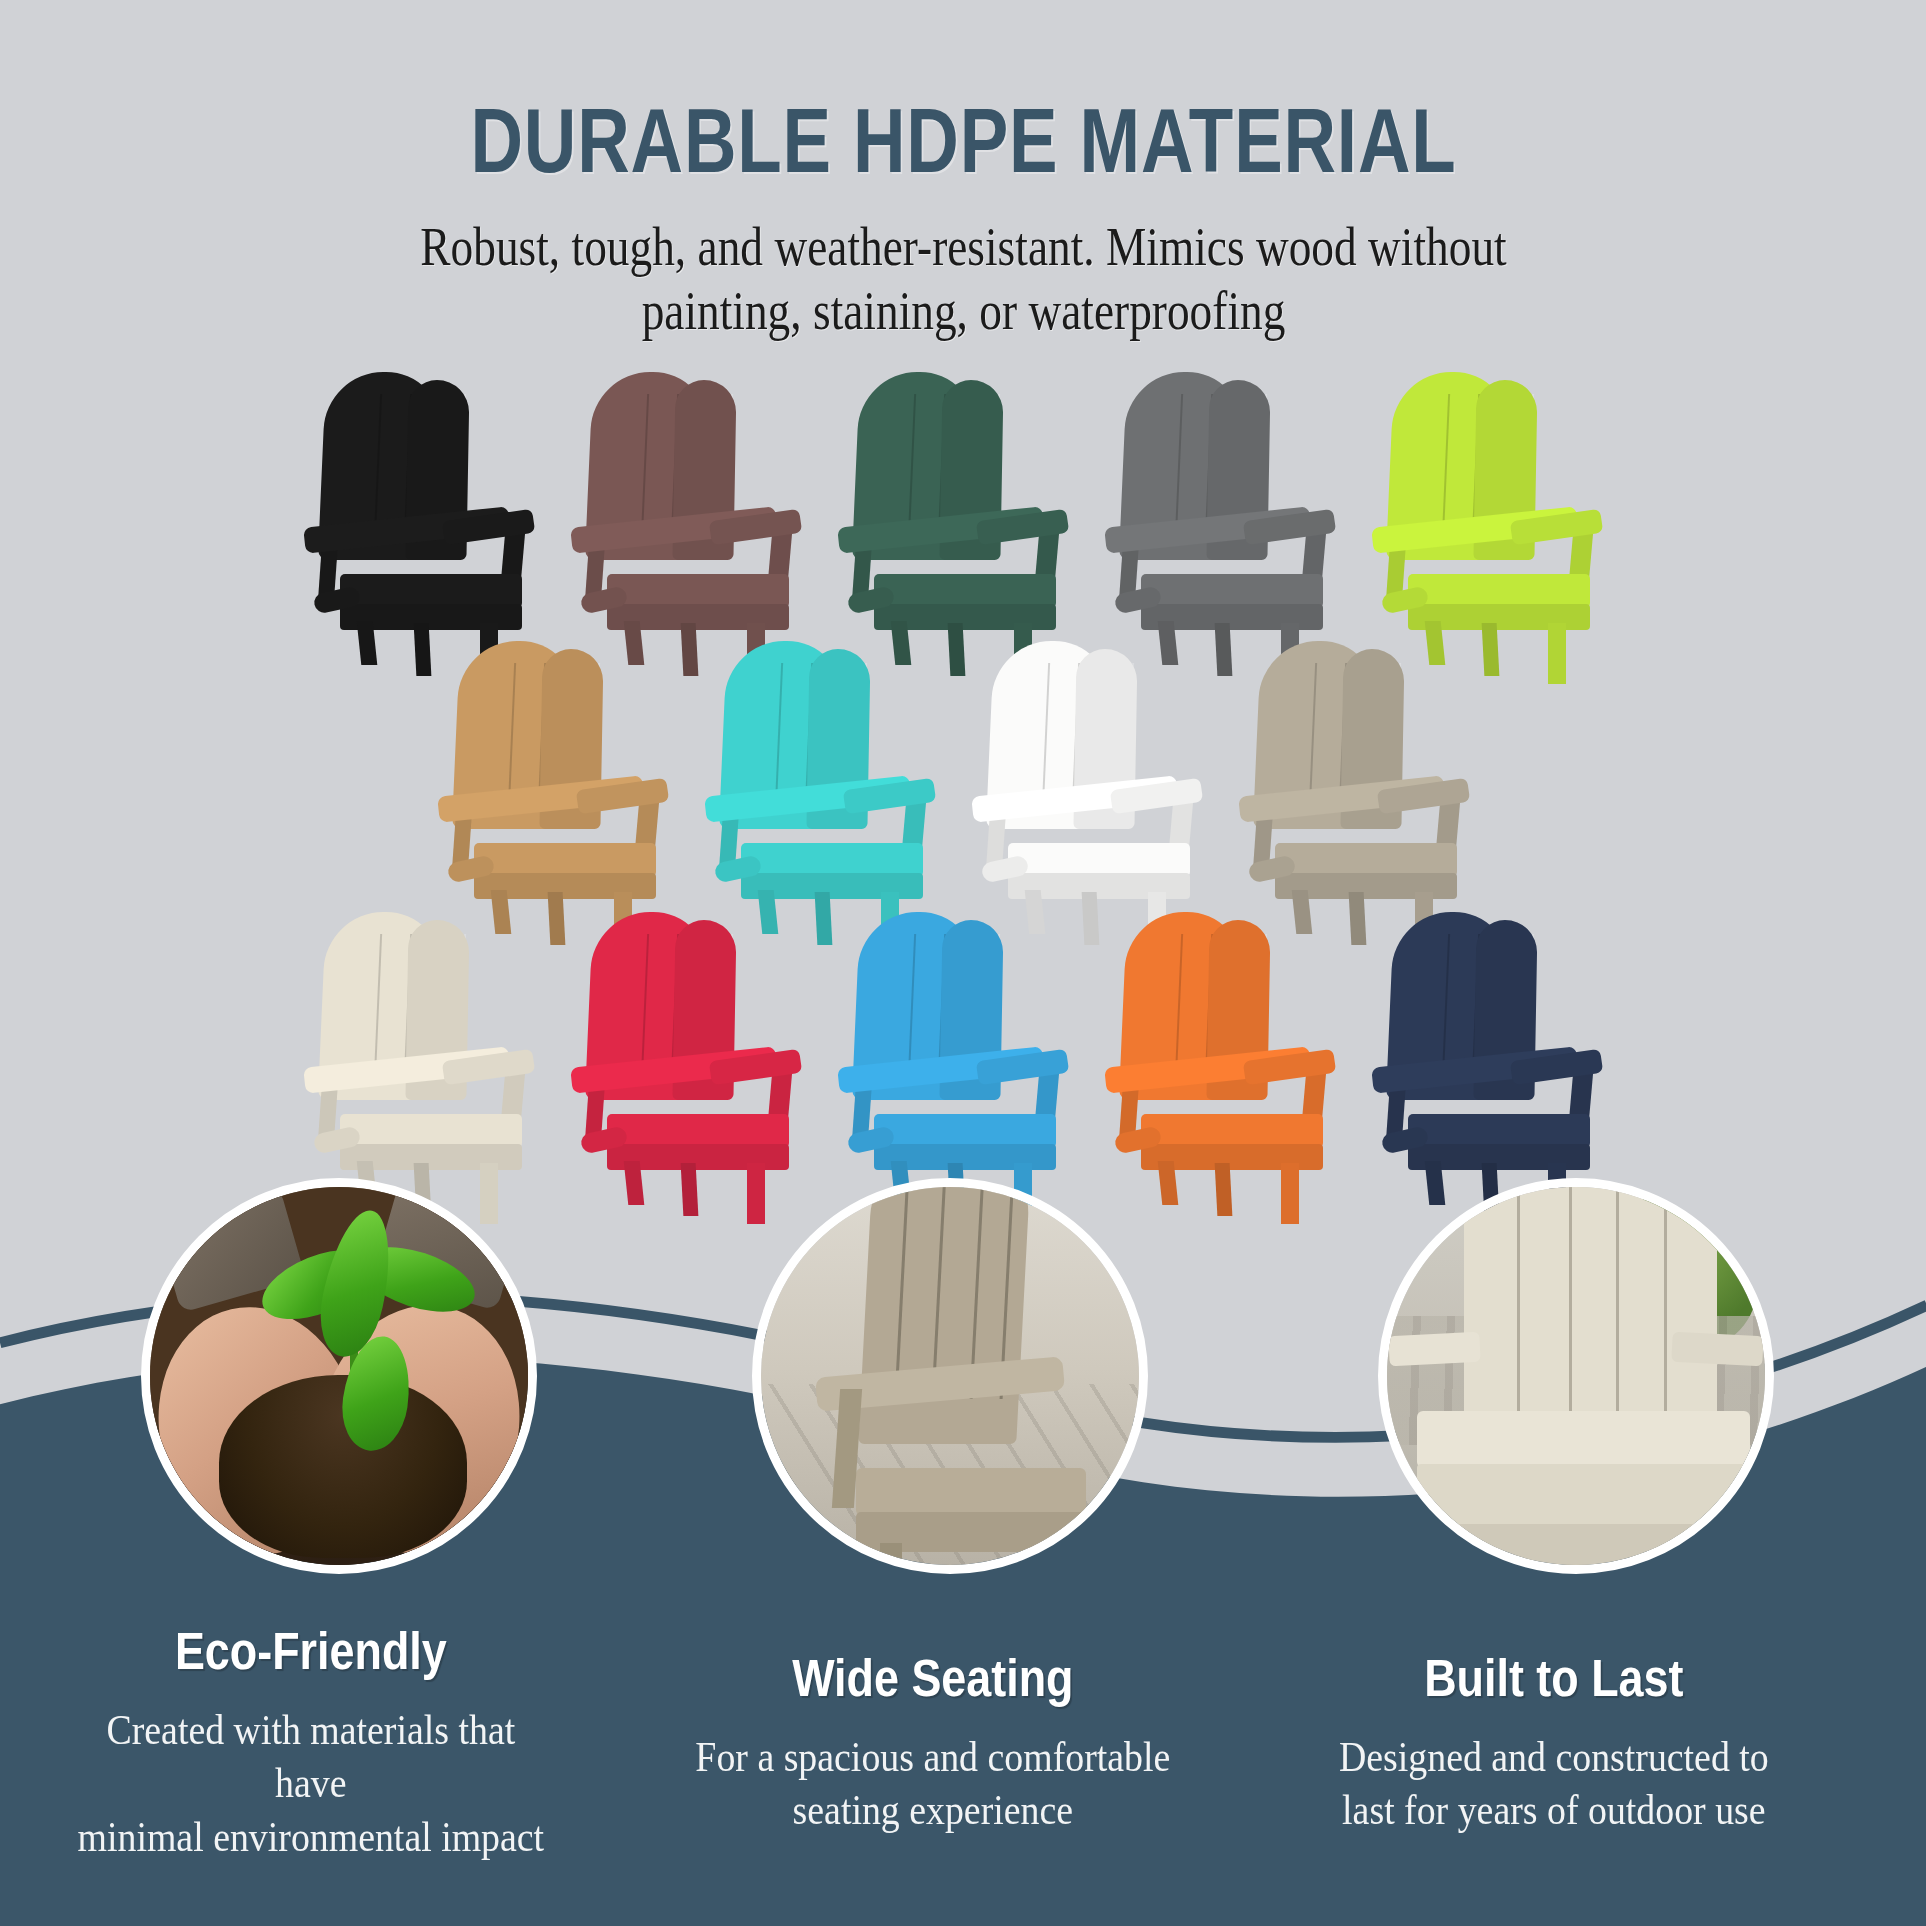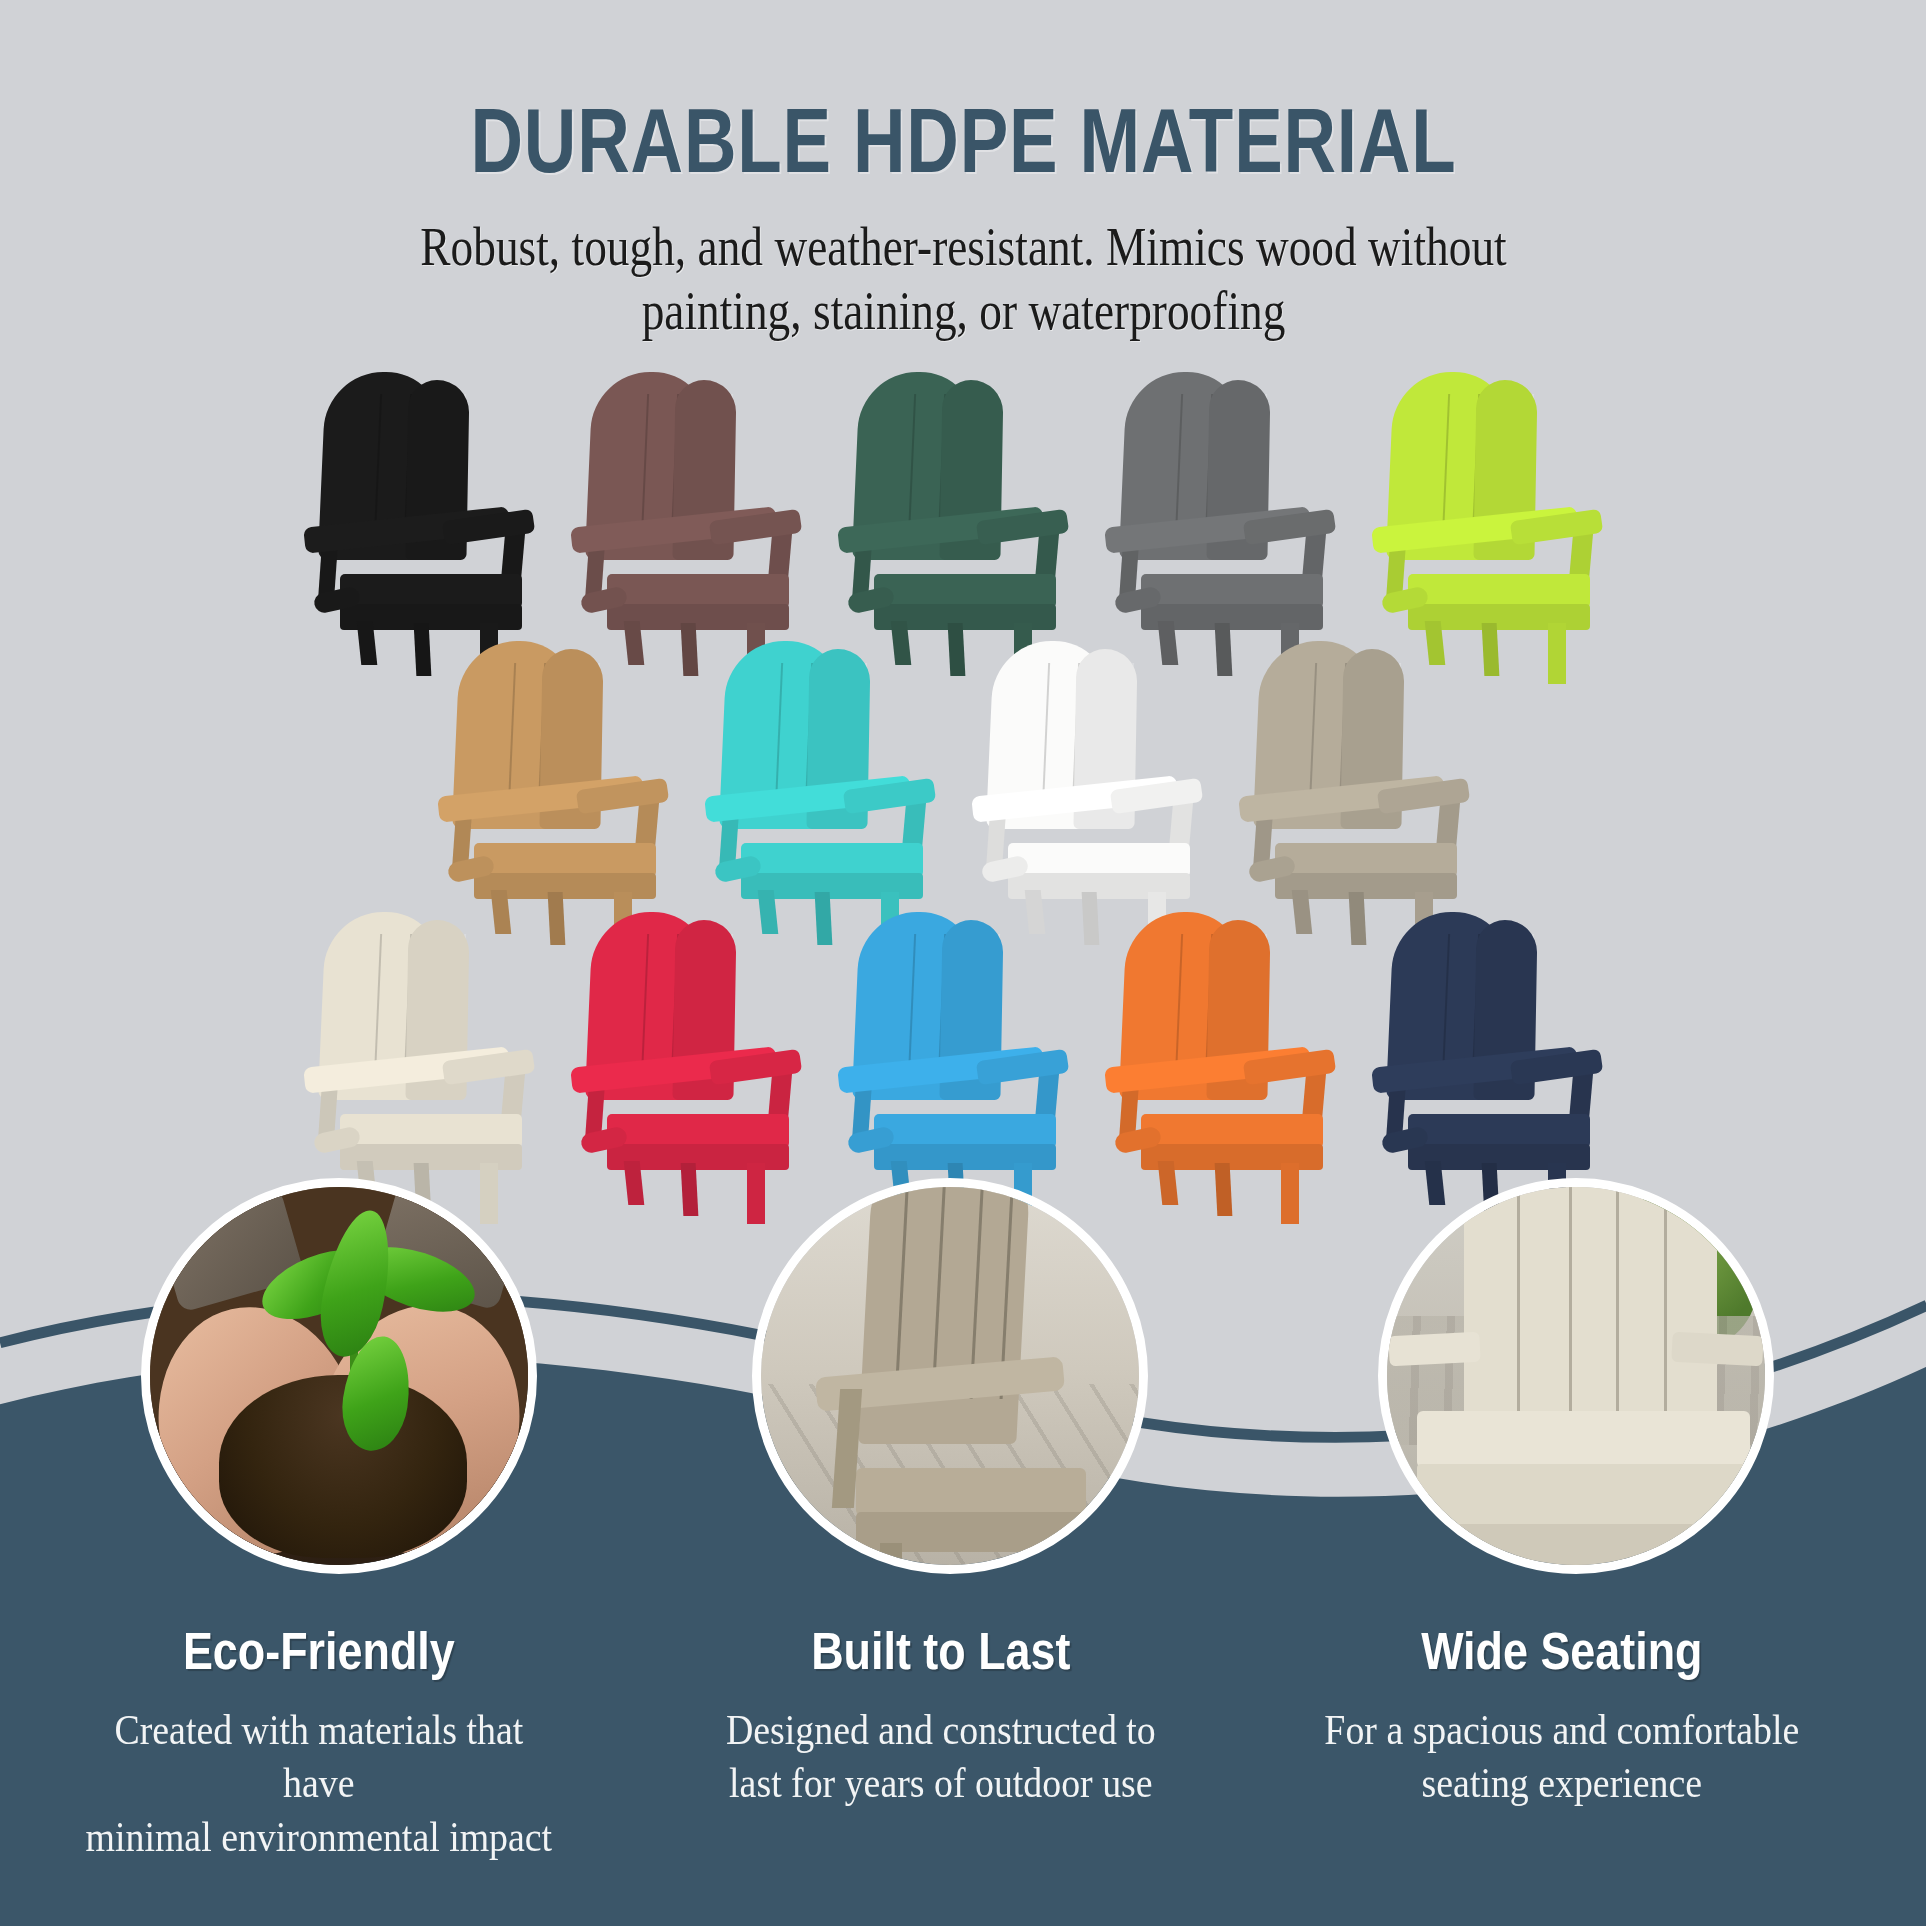--- a/index.html
+++ b/index.html
@@ -181,21 +181,21 @@
   .yard .stones { position:absolute; left:0; top:129px; width:100%; height:129px; background:repeating-linear-gradient(92deg,#b9b5aa 0 26px,#a8a399 26px 34px); opacity:.7; }
   .c3-back { position:absolute; left:77px; top:-69px; width:253px; height:307px; background:#e3decf; border-radius:89px 89px 4px 4px; }
   .c3-sl { position:absolute; top:0; width:3px; height:297px; background:rgba(120,114,98,0.45); }
   .c3-arm-l { position:absolute; left:2px; top:147px; width:91px; height:30px; background:#e7e2d4; border-radius:6px; transform:rotate(-3deg); }
   .c3-arm-r { position:absolute; right:2px; top:147px; width:91px; height:30px; background:#ddd8c9; border-radius:6px; transform:rotate(3deg); }
   .c3-seat { position:absolute; left:30px; top:224px; width:333px; height:57px; background:#e9e4d6; border-radius:6px; }
   .c3-seat2 { position:absolute; left:30px; top:277px; width:333px; height:63px; background:#ddd8c8; border-radius:4px; }
   .c3-seat3 { position:absolute; left:30px; top:337px; width:333px; height:50px; background:#cfc9b9; }
 
   
-  .features { position:absolute; left:8px; top:1622px; width:1865px; display:flex; }
+  .features { position:absolute; left:0; top:1622px; width:1865px; display:flex;align-items:center; }
   .feature { width:642px; text-align:center; padding:0 34px; }
   .feat-title {
     font-family:"Liberation Sans", sans-serif;
     font-weight:bold; font-size:51px; color:#ffffff;
     transform:scaleX(0.88); transform-origin:center;
     text-shadow:2px 2px 1px rgba(0,0,0,0.22);
   }
   .feat-desc {
     margin-top:22px;
     font-family:"Liberation Serif", serif;
@@ -585,27 +585,27 @@
 
 <div class="features">
   <div class="feature">
     <div class="feat-title">Eco-Friendly</div>
     <div class="feat-desc">
       <div>Created with materials that have</div>
       <div>minimal environmental impact</div>
     </div>
   </div>
   <div class="feature">
+    <div class="feat-title">Wide Seating</div>
+    <div class="feat-desc">
+      <div>For a spacious and comfortable</div>
+      <div>seating experience</div>
+    </div>
+  </div>
+  <div class="feature">
     <div class="feat-title">Built to Last</div>
     <div class="feat-desc">
       <div>Designed and constructed to</div>
       <div>last for years of outdoor use</div>
     </div>
   </div>
-  <div class="feature">
-    <div class="feat-title">Wide Seating</div>
-    <div class="feat-desc">
-      <div>For a spacious and comfortable</div>
-      <div>seating experience</div>
-    </div>
-  </div>
 </div>
 
 
 </body></html>

